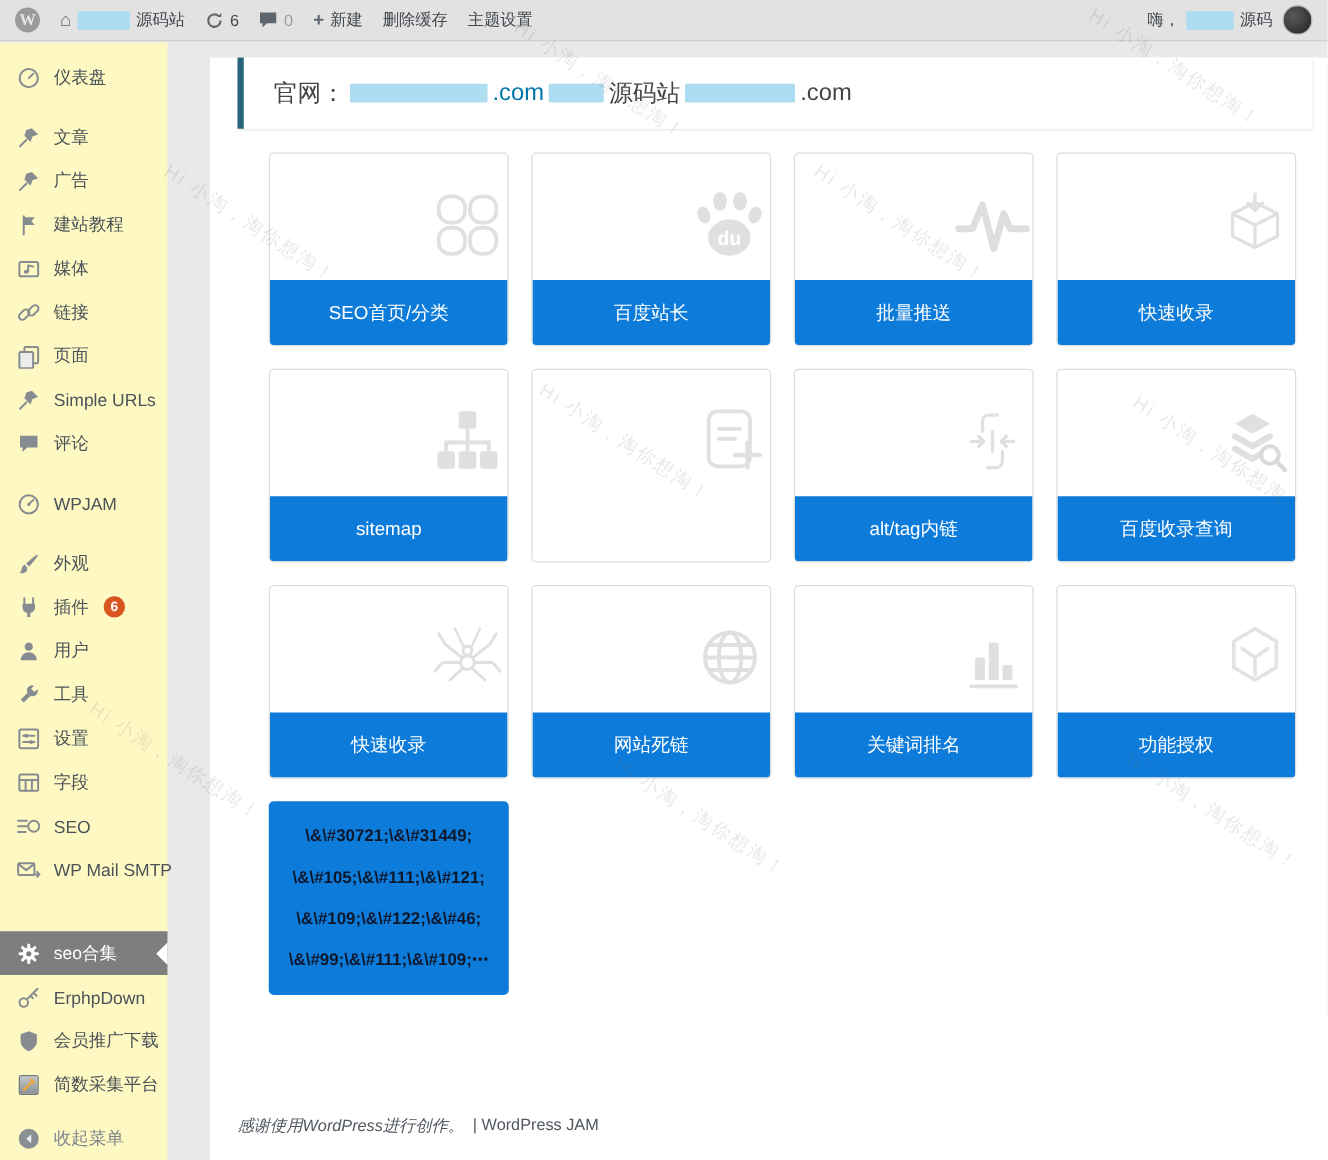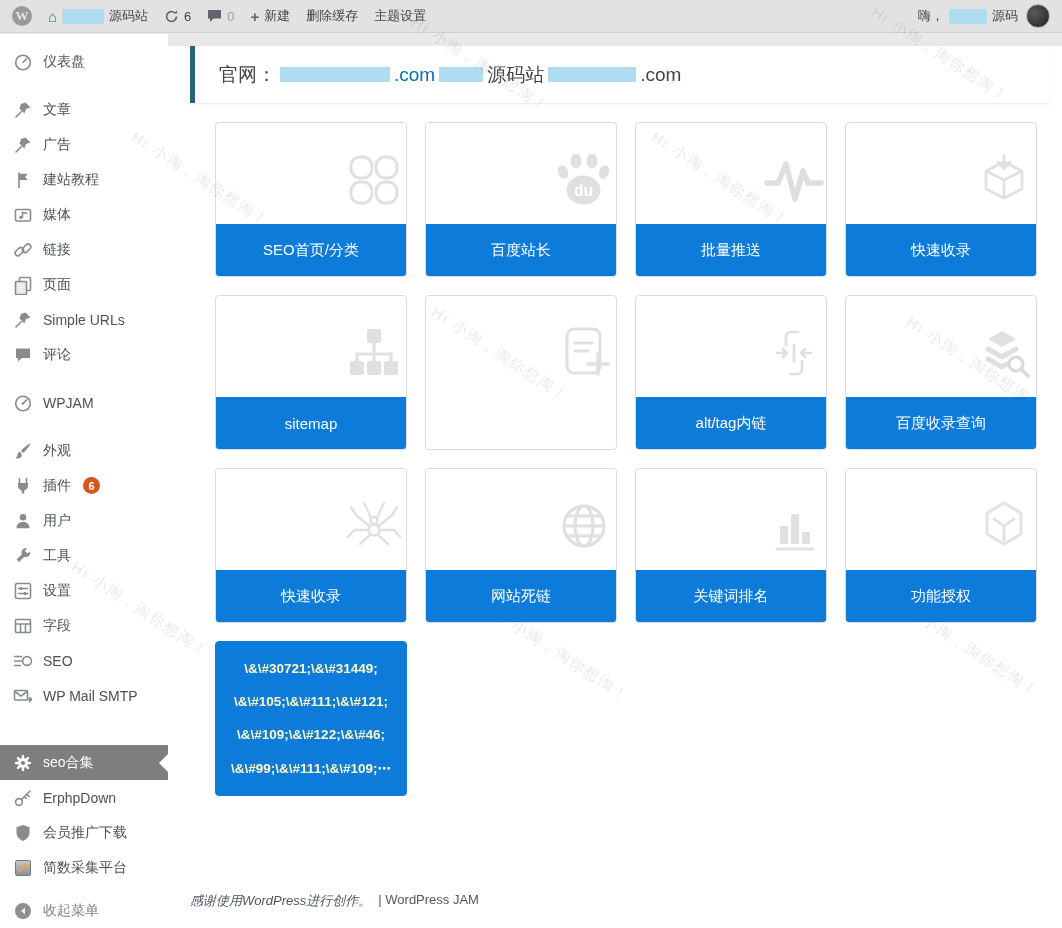--- a/index.html
+++ b/index.html
@@ -23,22 +23,22 @@
     font-family:"Liberation Serif",serif; font-weight:bold; font-size:13px;
     display:flex; align-items:center; justify-content:center;
   }
   .glyph { font-size:15px; color:#5f656c; line-height:1; }
   .count-muted { color:#9aa0a6; }
   .redact { display:inline-block; height:15px; background:#aedcf0; border-radius:1px; vertical-align:-3px; }
   .avatar { width:24px; height:24px; border-radius:50%;
     background:radial-gradient(circle at 35% 35%, #5a5a5a, #222); border:1px solid #b5b5b5; }
   
   .sidebar {
-    position:absolute; top:34px; left:0; bottom:0; width:168px;
-    background:#ffffff; padding-top:10px; font-size:14px; color:#4b5258;
+    position:absolute; top:34px; left:0; bottom:0; width:134px;
+    background:#fef9c3; padding-top:10px; font-size:14px; color:#4b5258;
   }
   .menu-item {
     position:relative; height:35px; display:flex; align-items:center;
     padding-left:13px; gap:10px; cursor:pointer; white-space:nowrap;
   }
   .menu-item .mi-icon { width:20px; height:20px; display:flex; align-items:center; justify-content:center; flex:0 0 20px; }
   .menu-item svg { display:block; }
   .sep { margin-top:13px; }
   .menu-item.active { background:#7e7e7e; color:#fff;margin-top:32px; }
   .menu-item.active::after {
@@ -68,21 +68,21 @@
   .card {
     width:192px; height:155px; background:#fff; border:1px solid #dcdcdc; border-radius:4px;
     position:relative; overflow:hidden; cursor:pointer;
   }
   .card-icon { height:114px; display:flex; align-items:center; justify-content:flex-end;font-family:Liberation Mono, monospace; }
   .card-bar {
     position:absolute; left:0; right:0; bottom:0; height:52px; background:#0c7bd9;
     color:#fff; font-size:15px; display:flex; align-items:center; justify-content:center;
   }
   .card.entity {
-    background:#0c7bd9; border-color:#0c7bd9; color:#fef9c3;
+    background:#0c7bd9; border-color:#0c7bd9; color:#0f172a;
     display:flex; flex-direction:column; justify-content:space-around;
     padding:10px 4px; text-align:center; font-size:13.5px; font-weight:600;
   }
   .footer { margin:96px 0 0 22px; font-size:13px; color:#50575e; display:flex; gap:7px; }
   .footer .thanks { font-style:italic; cursor:pointer;text-align:right; }
   
   .wm-layer { position:absolute; inset:0; pointer-events:none; overflow:hidden; z-index:5; }
   .wm { position:absolute; transform:rotate(33deg); color:rgba(110,110,110,.16);
         font-size:15px; letter-spacing:2px; white-space:nowrap; }
   .ic-stroke { stroke:#878c91; fill:none; stroke-width:1.6; stroke-linecap:round; stroke-linejoin:round; }

